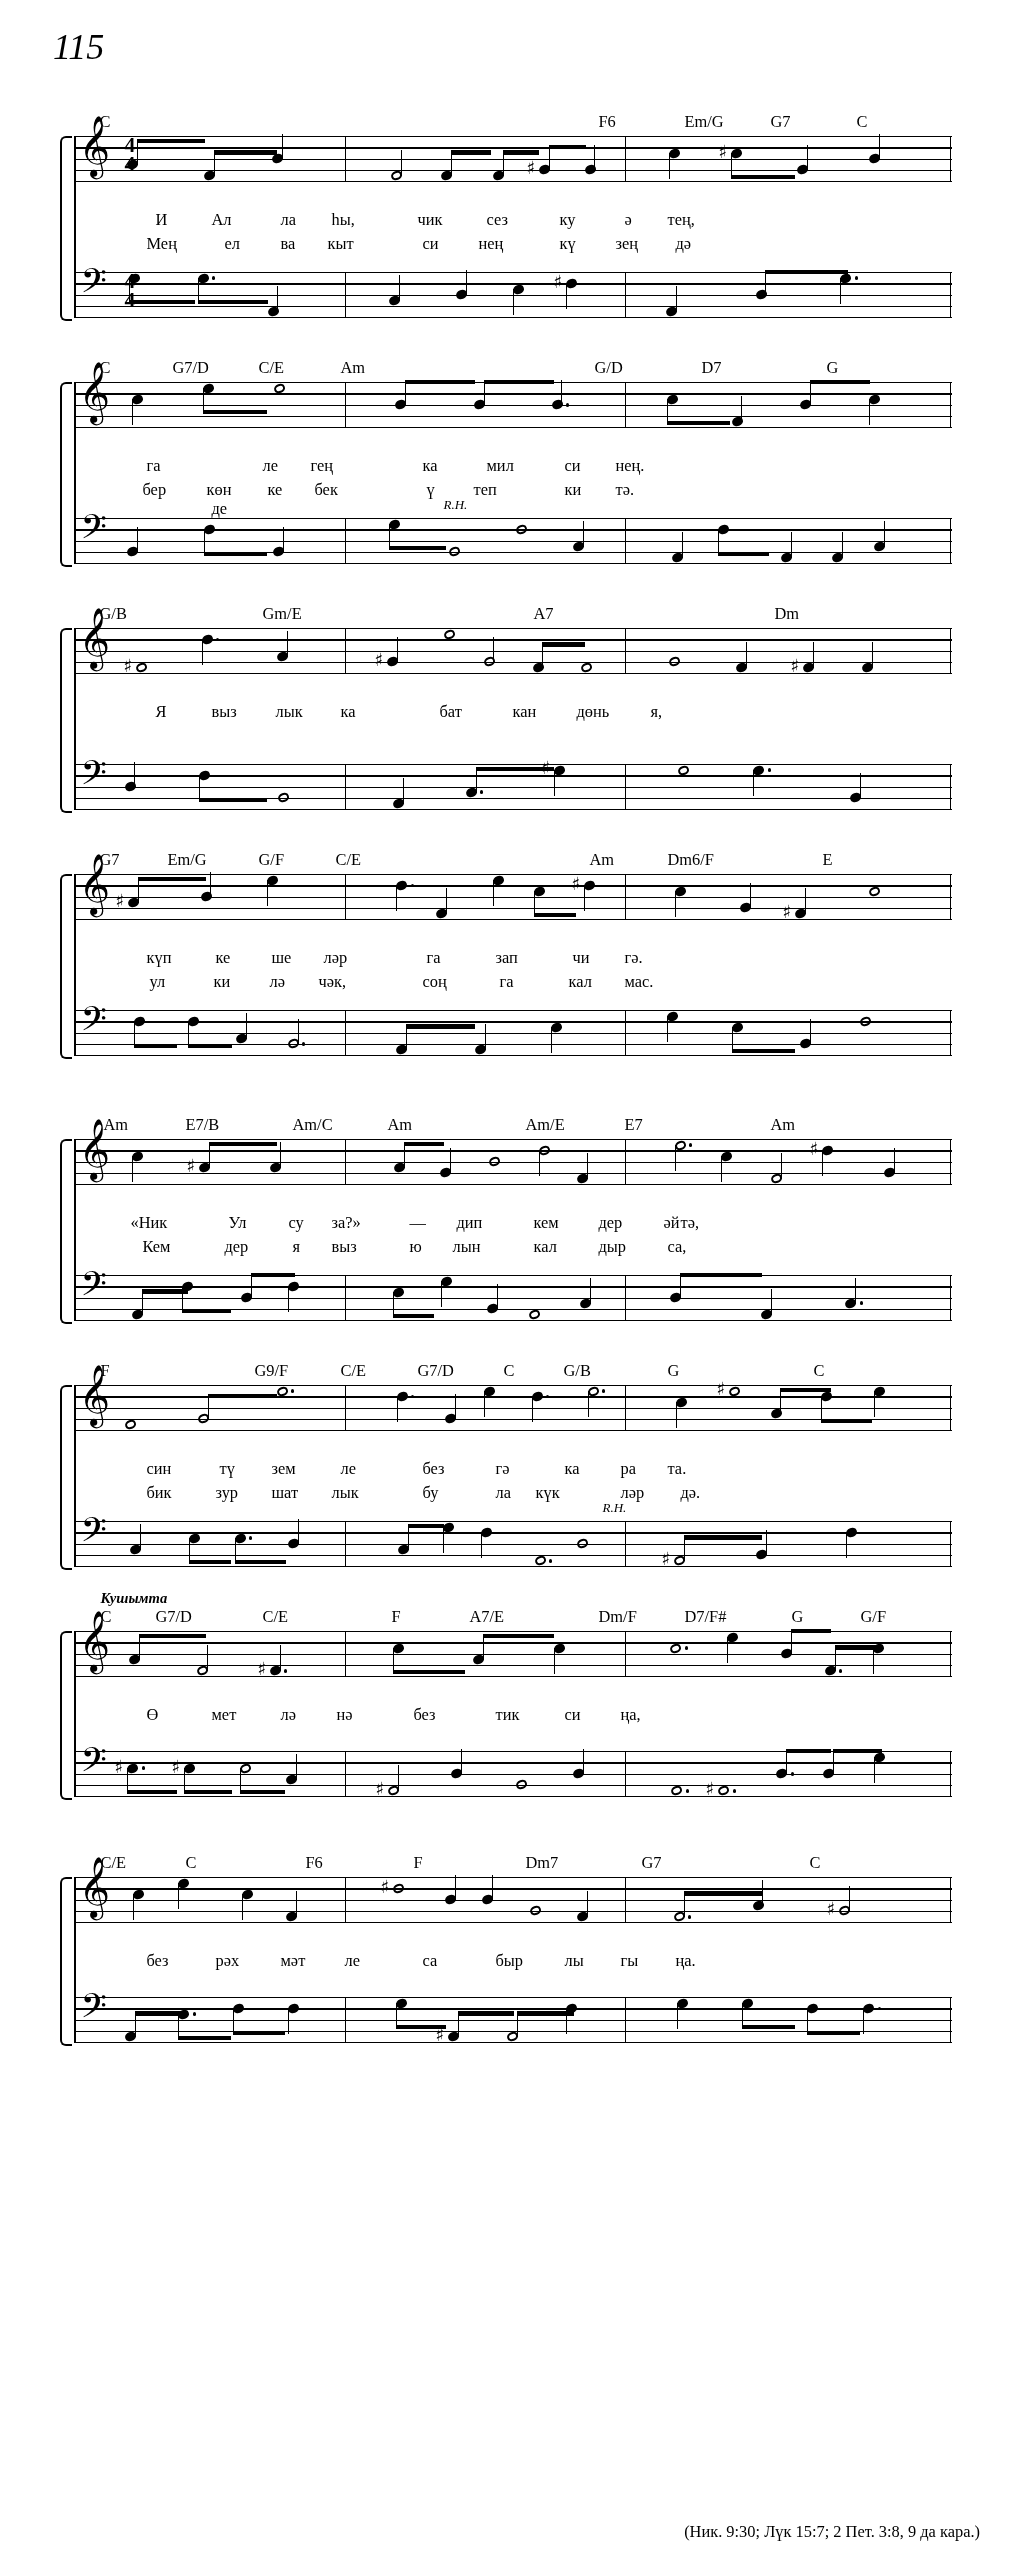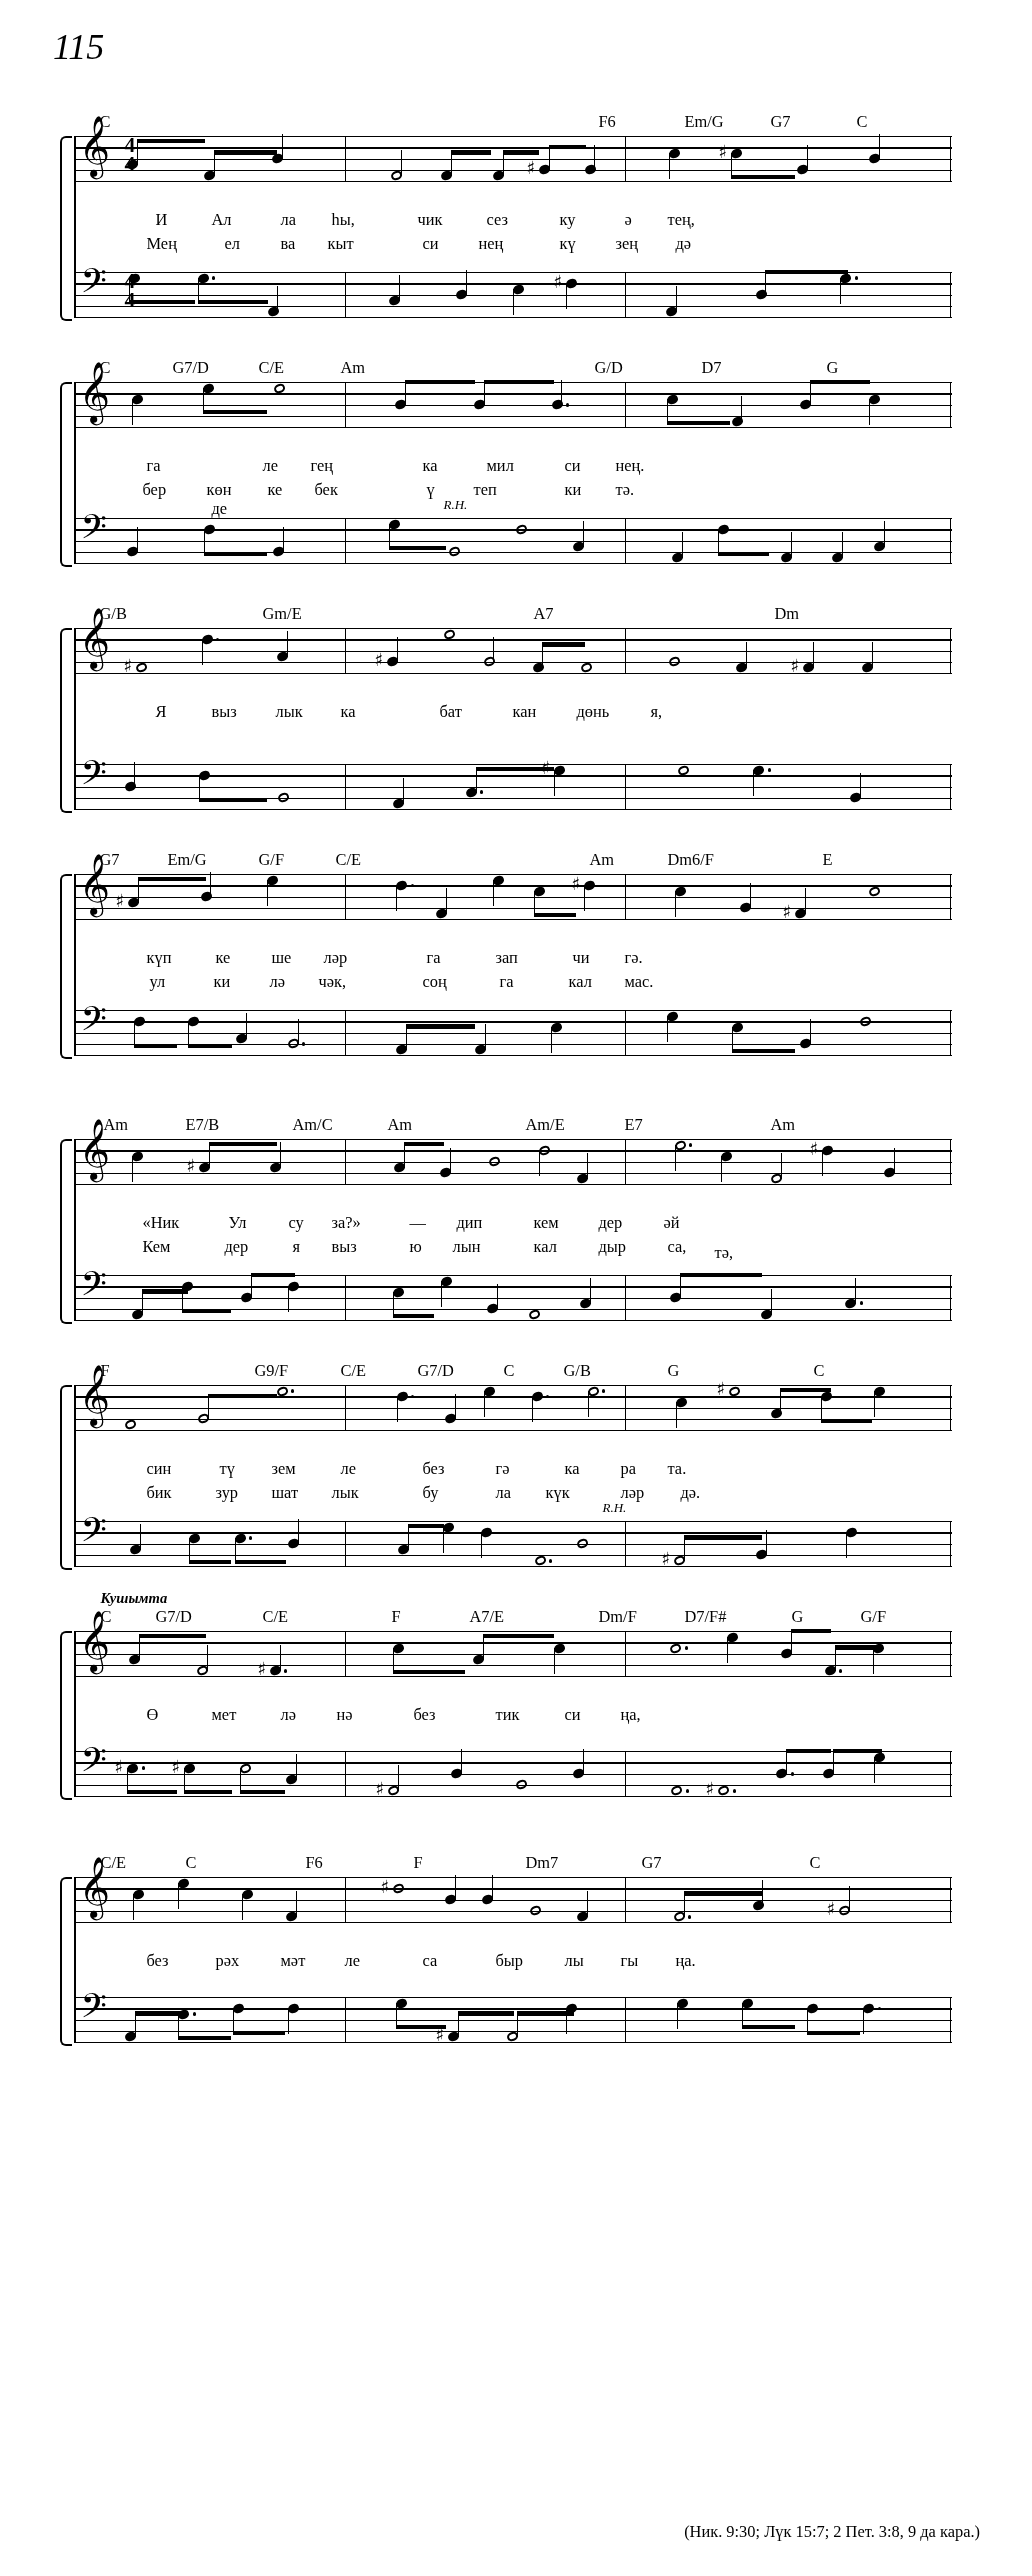--- a/index.html
+++ b/index.html
@@ -696,30 +696,30 @@
             <div class="stem" style="left: 647px; top: 22px; height: 26px;"></div>
             <div class="note hollow" style="left: 697px; top: 40px;"></div>
             <div class="stem" style="left: 707px; top: 19.4px; height: 26px;"></div>
             <div class="note" style="left: 748px; top: 12px;"></div>
             <div class="stem" style="left: 748px; top: 16.4px; height: 26px;"></div>
             <div class="accid" style="left: 736px; top: 6px;">♯</div>
             <div class="note" style="left: 810px; top: 34px;"></div>
             <div class="stem" style="left: 820px; top: 13.8px; height: 26px;"></div>
           </div>
           <div class="lyrics" style="position: absolute; left: 26px; top: 79px; width: 878px; height: 20.7px;">
-            <span class="lyric" style="left: 69px;">«Ник</span>
+            <span class="lyric" style="left: 57px;">«Ник</span>
             <span class="lyric" style="left: 155px;">Ул</span>
             <span class="lyric" style="left: 215px;">су</span>
             <span class="lyric" style="left: 258px;">за?»</span>
             <span class="lyric" style="left: 336px;">—</span>
             <span class="lyric" style="left: 383px;">дип</span>
             <span class="lyric" style="left: 460px;">кем</span>
             <span class="lyric" style="left: 525px;">дер</span>
             <span class="lyric" style="left: 590px;">әй</span>
-            <span class="lyric" style="left: 641px; margin-top: 30px;">тә,</span>
+            <span class="lyric" style="left: 607px;">тә,</span>
           </div>
           <div class="lyrics" style="position: absolute; left: 26px; top: 103px; width: 878px; height: 20.7px;">
             <span class="lyric" style="left: 69px;">Кем</span>
             <span class="lyric" style="left: 151px;">дер</span>
             <span class="lyric" style="left: 219px;">я</span>
             <span class="lyric" style="left: 258px;">выз</span>
             <span class="lyric" style="left: 336px;">ю</span>
             <span class="lyric" style="left: 379px;">лын</span>
             <span class="lyric" style="left: 460px;">кал</span>
             <span class="lyric" style="left: 525px;">дыр</span>
@@ -834,21 +834,21 @@
             <span class="lyric" style="left: 547px;">ра</span>
             <span class="lyric" style="left: 594px;">та.</span>
           </div>
           <div class="lyrics" style="position: absolute; left: 26px; top: 103px; width: 878px; height: 20.7px;">
             <span class="lyric" style="left: 73px;">бик</span>
             <span class="lyric" style="left: 142px;">зур</span>
             <span class="lyric" style="left: 198px;">шат</span>
             <span class="lyric" style="left: 258px;">лык</span>
             <span class="lyric" style="left: 349px;">бу</span>
             <span class="lyric" style="left: 422px;">ла</span>
-            <span class="lyric" style="left: 472px;">күк</span>
+            <span class="lyric" style="left: 462px;">күк</span>
             <span class="lyric" style="left: 547px;">ләр</span>
             <span class="lyric" style="left: 607px;">дә.</span>
           </div>
           <div class="staff" style="position: absolute; left: 26px; top: 136px; width: 878px;">
             <div class="line l0"></div>
             <div class="line l1"></div>
             <div class="line l2"></div>
             <div class="line l3"></div>
             <div class="line l4"></div>
             <div class="clef bass" style="left: 6.9px;">𝄢</div>

